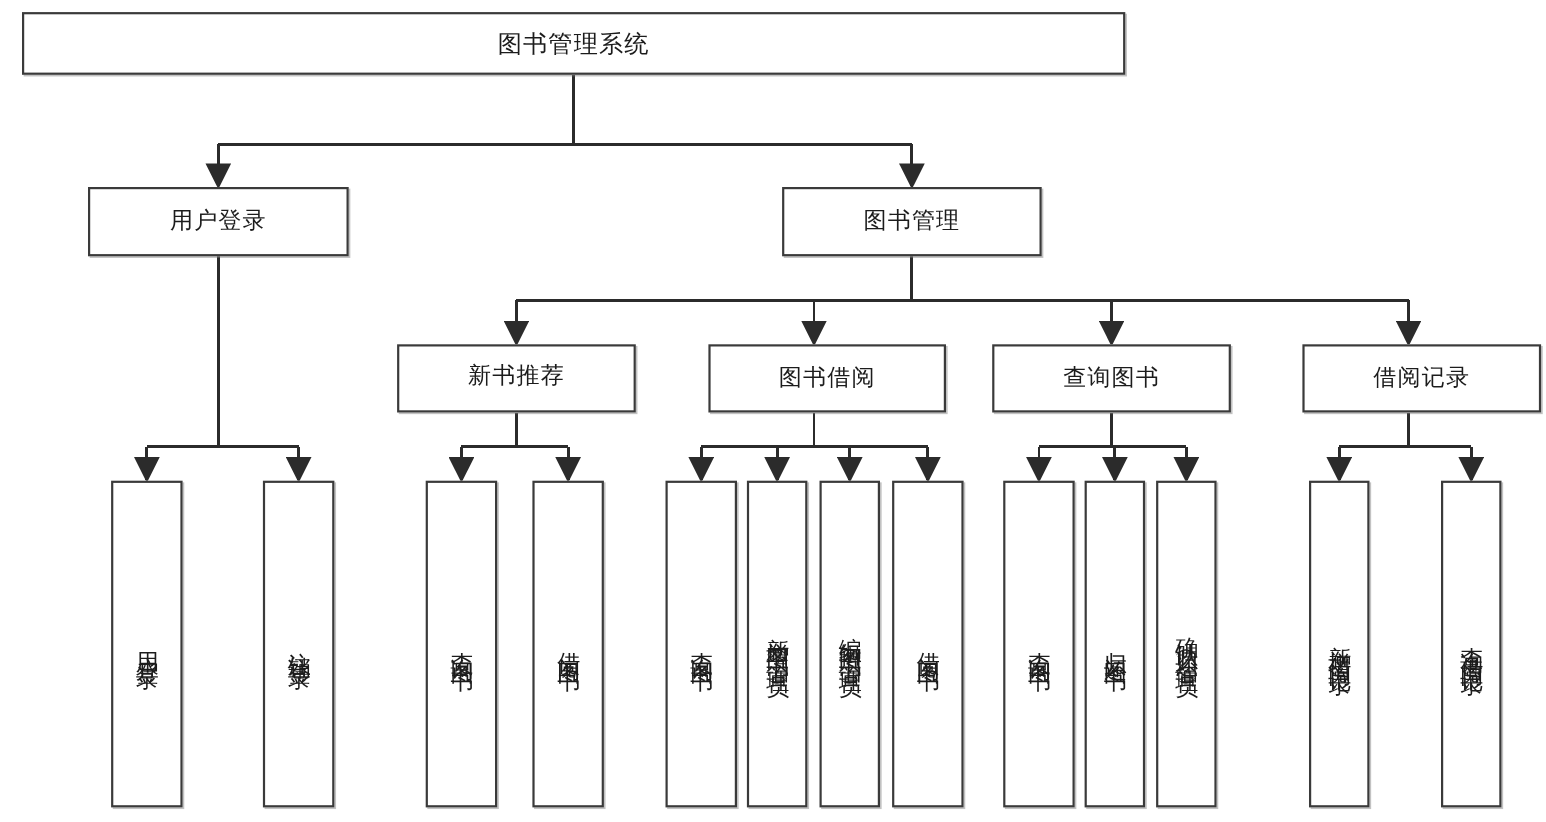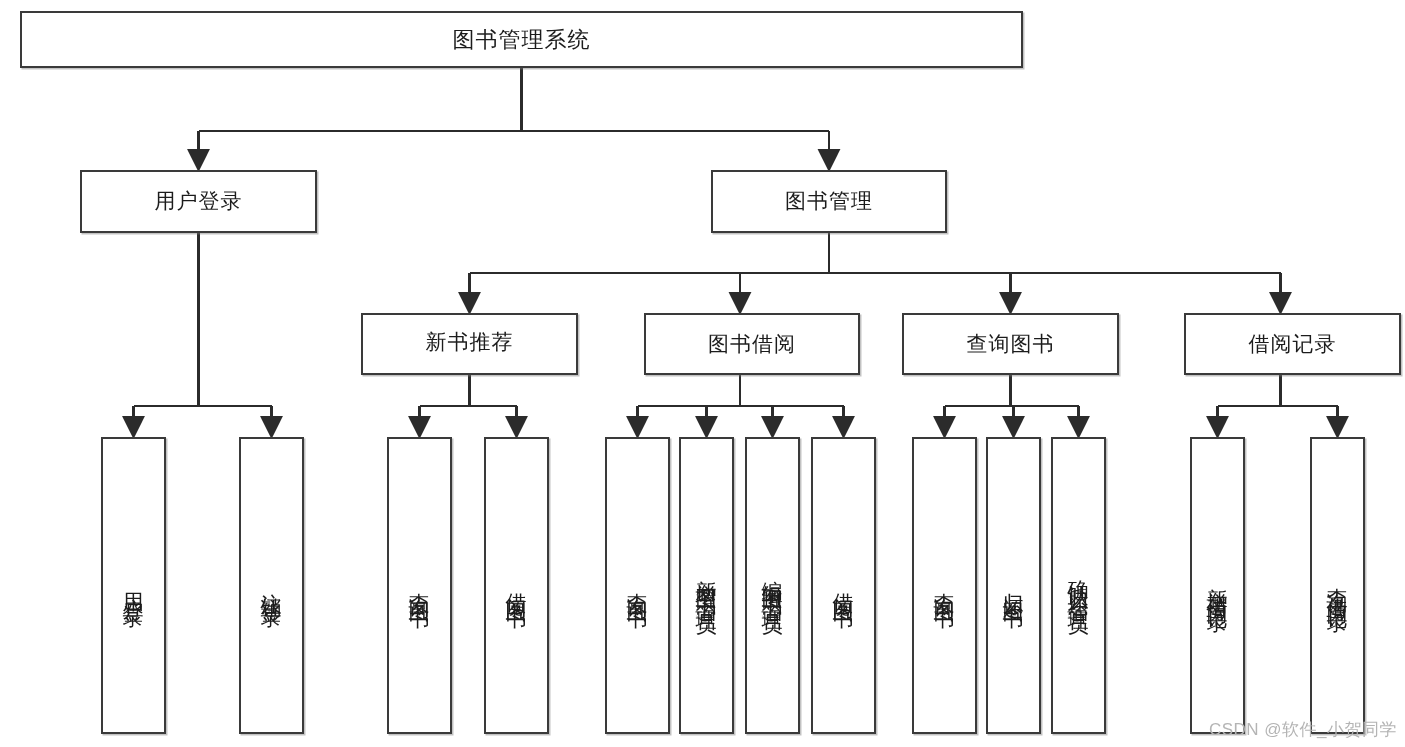--- a/index.html
+++ b/index.html
@@ -150,14 +150,13 @@
         <span class="label">确认归还（管理员）</span>
       </div>
       <div class="node leaf" style="left: 1190px; top: 437px; width: 55px; height: 297px;">
         <span class="label">新增借阅记录</span>
       </div>
       <div class="node leaf" style="left: 1310px; top: 437px; width: 55px; height: 297px;">
         <span class="label">查询借阅记录</span>
       </div>
     </div>
 
-  <div class="watermark">CSDN @软件_小贺同学</div>
 </div>
 
 </body></html>

